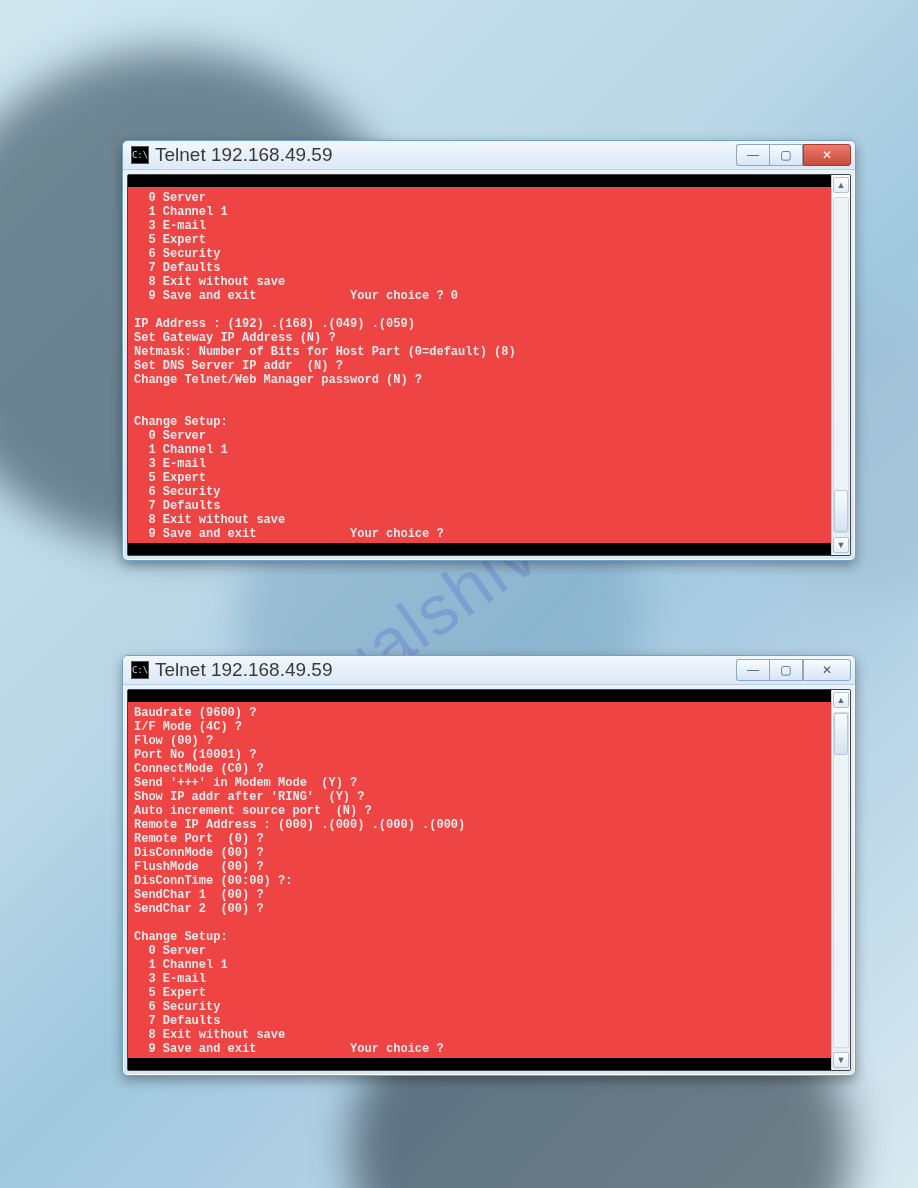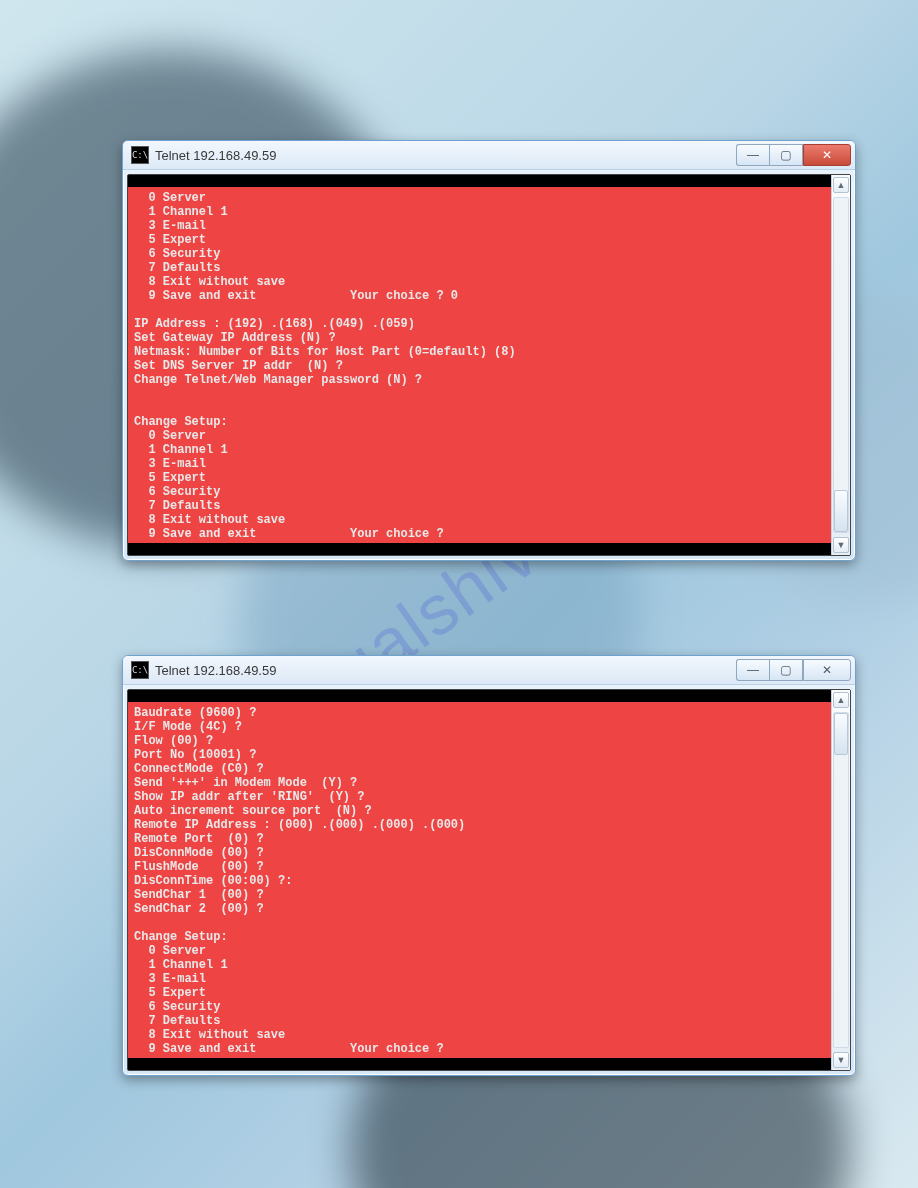--- a/index.html
+++ b/index.html
@@ -65,21 +65,21 @@
   }
   .title-left { display:flex; align-items:center; gap:6px; }
   .title-icon {
     width:16px;height:16px;
     background:#000;
     border:1px solid #555;
     display:flex;align-items:center;justify-content:center;
     font: 9px/1 monospace;
     color:#ddd;
   }
-  .title-text { color:#3a3a3a; font-size:13px; }
+  .title-text { color:#3a3a3a; font-size:19px; }
 
   .win-buttons { display:flex; align-items:center; gap:0; padding-right:2px;}
   .win-btn {
     width:32px; height:20px;
     border:1px solid #8fa8c0;
     border-right:none;
     background: linear-gradient(#f7fbff,#d7e6f4);
     display:flex;align-items:center;justify-content:center;
     color:#4d5c6b;
     font-size:12px;

